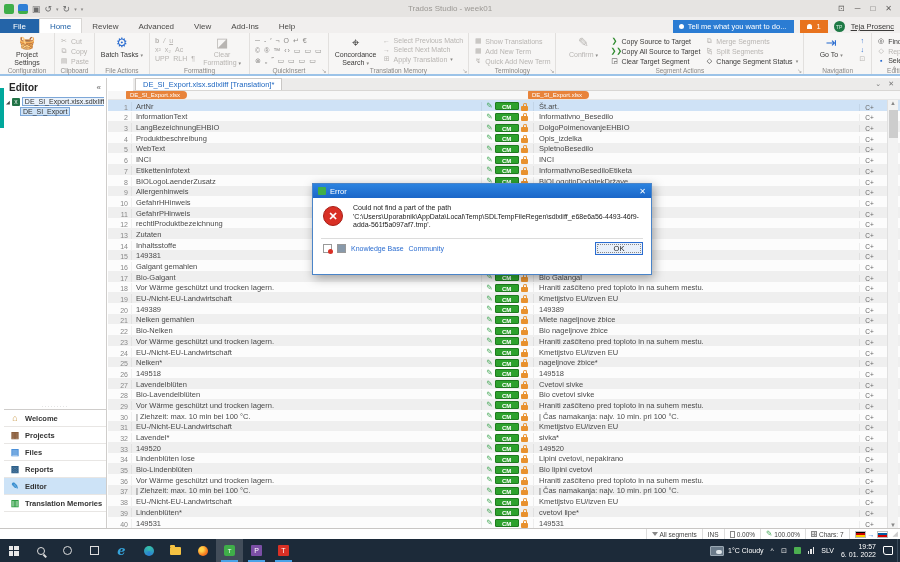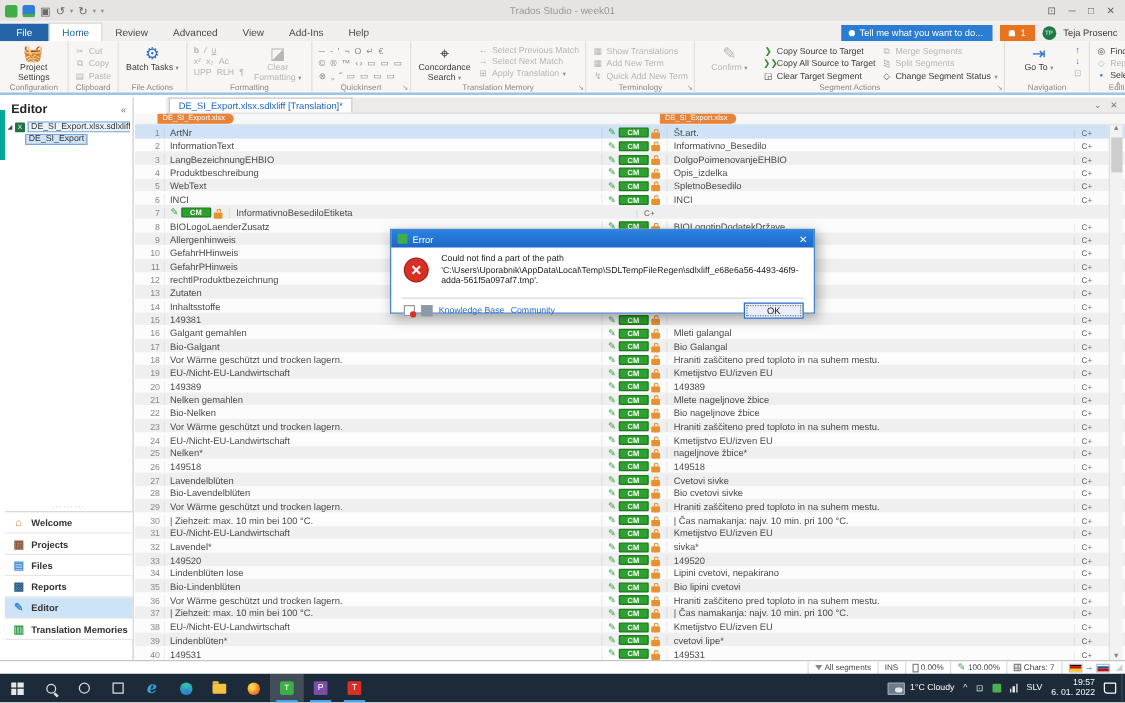--- a/index.html
+++ b/index.html
@@ -20,21 +20,21 @@
   .tabrow { position:absolute; top:17px; left:0; right:0; height:16px; background:#f1efee; display:flex; align-items:flex-end;justify-content:flex-end; }
   .rtab { padding:3px 10px 2px; font-size:8px; color:#4a4947; cursor:default; }
   .rtab.file { background:#2464a8; color:#fff; padding:3px 13px 2px; }
   .rtab.active { background:#fff; color:#2464a8; border:1px solid #d8d6d4; border-bottom:none; }
   .tabrow-right { margin-left:auto; display:flex; align-items:center; gap:6px; padding-right:6px; }
   .tellme { background:#2b7cd3; color:#fff; font-size:7.5px; padding:2px 8px 2px 6px; display:flex; align-items:center; gap:4px; }
   .bulb { width:5px; height:5px; border-radius:50%; background:#fff; display:inline-block; }
   .notif { background:#e8731e; color:#fff; font-size:7.5px; padding:2px 7px; display:flex; align-items:center; gap:4px; }
   .bell { width:5px; height:5px; background:#fff; border-radius:50% 50% 0 0; display:inline-block; }
   .avatar { width:11px; height:11px; border-radius:50%; background:#1f7a46; color:#d9f2e4; font-size:5px; display:flex; align-items:center; justify-content:center; }
-  .uname { font-size:7.5px; color:#3b3a39; }
+  .uname { font-size:7.5px; color:#3b3a39;text-decoration:underline; }
 
   
   .ribbon { position:absolute; top:33px; left:0; right:0; height:43px; background:#f7f6f5; border-bottom:2px solid #9cc3e8; display:flex; }
   .rgroup { position:relative; border-right:1px solid #e2e0de; padding:2px 5px 9px; display:flex; gap:5px; align-items:flex-start; }
   .rgroup .glabel { position:absolute; bottom:0; left:0; right:0; text-align:center; font-size:6.5px; color:#8a8886; }
   .launcher { position:absolute; bottom:0; right:1px; font-size:6px; color:#9a9896; }
   .bigbtn { display:flex; flex-direction:column; align-items:center; width:44px; font-size:7px; text-align:center; line-height:8px; color:#3b3a39; }
   .bigbtn .bicon { font-size:13px; line-height:15px; height:16px; }
   .bigbtn.dis { color:#b8b5b2; }
   .stack { display:flex; flex-direction:column; justify-content:flex-start; gap:2px; padding-top:2px; }
@@ -96,21 +96,21 @@
   .cm-badge { width:24px; height:8px; line-height:8px; background:#2da12d; border:1px solid #1e7a1e; border-radius:1px; color:#fff; font-size:6px; font-weight:bold; text-align:center; }
   .lockw { position:relative; width:8px; height:9px; }
   .lock-body { position:absolute; bottom:0; left:0.5px; width:7px; height:5px; background:#e8912e; border-radius:1px; }
   .lock-arc { position:absolute; top:1px; left:2px; width:4px; height:3px; border:1px solid #e8912e; border-bottom:none; border-radius:3px 3px 0 0; }
   .vscroll { position:absolute; right:2px; top:22px; width:11px; height:428px; background:#f2f2f2; border-left:1px solid #e0e0e0; font-size:6px; color:#888; text-align:center; }
   .vthumb { position:absolute; top:10px; left:1px; width:9px; height:28px; background:#cdcdcd; }
   .varrow-up { position:absolute; top:0; left:0; right:0; }
   .varrow-dn { position:absolute; bottom:0; left:0; right:0; }
 
   
-  .dialog { position:absolute; left:312px; top:183px; width:340px; height:68px; background:#fff; border:1px solid #4a84c8; box-shadow:2px 3px 10px rgba(0,0,0,.35); z-index:10; }
+  .dialog { position:absolute; left:312px; top:183px; width:340px; height:92px; background:#fff; border:1px solid #4a84c8; box-shadow:2px 3px 10px rgba(0,0,0,.35); z-index:10; }
   .dlg-title { height:14px; background:linear-gradient(#2b83e0,#1b66c8); display:flex; align-items:center; padding:0 5px; gap:4px; }
   .dlg-ico { width:8px; height:8px; background:#3fae49; border-radius:1px; }
   .dlg-title-text { color:#fff; font-size:7.5px; flex:1; }
   .dlg-close { color:#fff; font-size:8px; }
   .dlg-body { position:relative; height:63px; }
   .err-ico { position:absolute; left:10px; top:8px; width:20px; height:20px; border-radius:50%; background:#d93025; color:#fff; font-size:11px; font-weight:bold; display:flex; align-items:center; justify-content:center; border:1px solid #a81f17; }
   .err-msg { position:absolute; left:40px; top:6px; width:288px; font-size:7px; line-height:8.5px; color:#1a1a1a; word-break:break-all; }
   .dlg-sep { position:absolute; left:8px; right:8px; top:40px; border-top:1px solid #dcdcdc; }
   .dlg-foot { position:absolute; left:10px; right:8px; top:44px; display:flex; align-items:center; gap:5px; }
   .mini-ico { width:9px; height:9px; border:1px solid #999; position:relative; background:#fff; }
@@ -537,20 +537,21 @@
             <span class="lockw">
               <span class="lock-arc"></span>
               <span class="lock-body"></span>
             </span>
           </div>
           <div class="c-tgt">INCI</div>
           <div class="c-str">C+</div>
         </div>
         <div class="seg-row odd">
           <div class="c-num">7</div>
+          <div class="c-src">EtikettenInfotext</div>
           <div class="c-st">
             <span class="pencil">✎</span>
             <span class="cm-badge">CM</span>
             <span class="lockw">
               <span class="lock-arc"></span>
               <span class="lock-body"></span>
             </span>
           </div>
           <div class="c-tgt">InformativnoBesediloEtiketa</div>
           <div class="c-str">C+</div>

